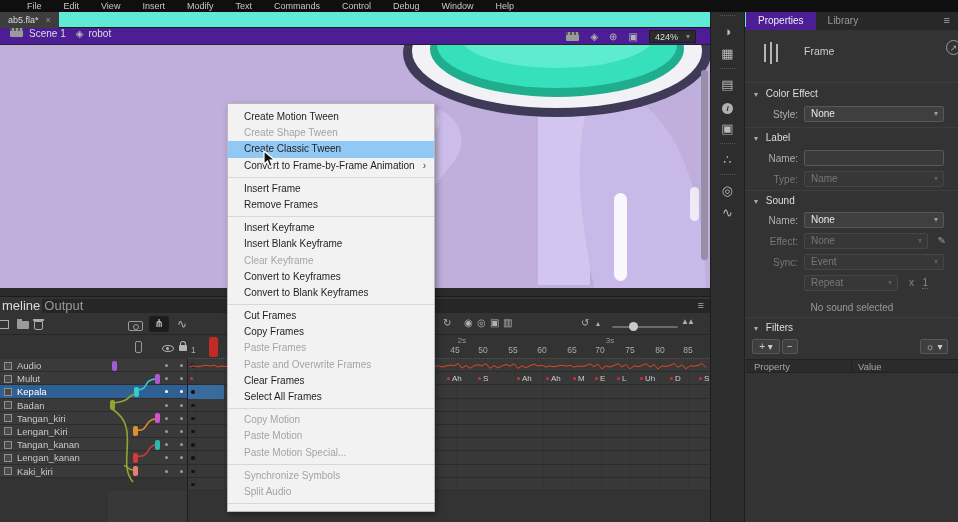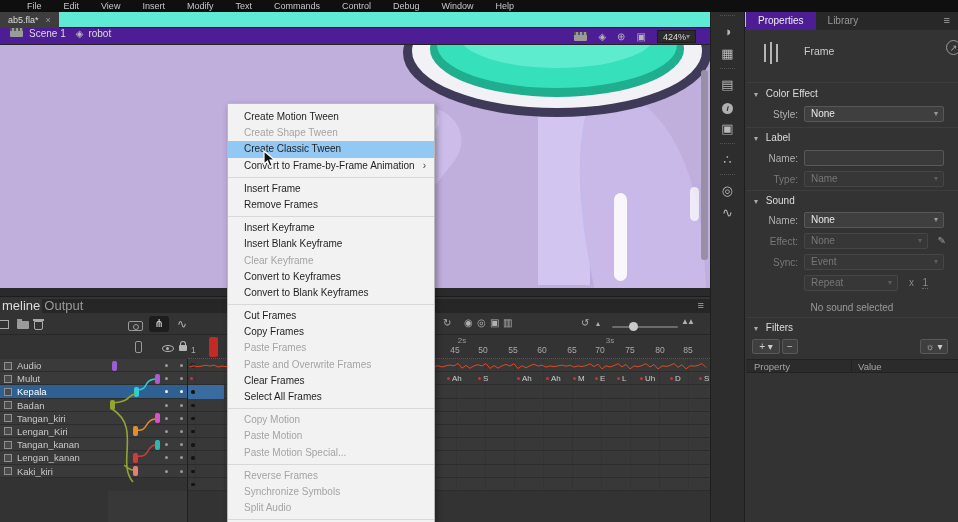--- a/index.html
+++ b/index.html
@@ -19,21 +19,21 @@
   
   #editbar{position:absolute;left:0;top:28px;width:710px;height:17px;background:#4c1d95;
     border-bottom:1px solid #242424;display:flex;font-size:10px;z-index:5;}
   .clapper{width:13px;height:9px;background:#9a9a9a;border-radius:1px;position:relative;margin:0 6px 0 10px;}
   .clapper::before{content:"";position:absolute;top:0;left:0;right:0;height:3px;
     background:repeating-linear-gradient(100deg,#555 0 2px,#9a9a9a 2px 4px);}
   .crumb{color:#ddd;margin-right:10px;}
   .crumb-icon{color:#b8b8b8;font-size:10px;margin-right:5px;}
   .eb-right{position:absolute;right:14px;top:0;height:17px;display:flex;align-items:center;gap:11px;}
   .eb-ic{color:#b5b5b5;font-size:10px;}
-  .zoom-select{display:flex;align-items:center;background:#2b2b2b;border:1px solid #1c1c1c;
+  .zoom-select{display:flex;align-items:center;gap:8px;background:#2b2b2b;border:1px solid #1c1c1c;
     height:13px;padding:0 5px;font-size:9px;color:#ddd;}
   .zoom-caret{color:#888;font-size:8px;}
   
   #stage{position:absolute;left:0;top:45px;width:710px;height:251px;overflow:hidden;}
   #vscroll{position:absolute;left:700px;top:45px;width:9px;height:243px;background:#4641527;z-index:3;}
   #vscroll .thumb{position:absolute;left:1px;width:7px;top:25px;height:190px;background:#978fa8;border-radius:3px;}
   #hscroll{position:absolute;left:0;top:288px;width:710px;height:8px;background:#2a2a2a;z-index:3;}
   
   #context-menu{position:absolute;left:227px;top:103px;width:208px;background:#f2f2f2;
     border:1px solid #b9b9b9;box-shadow:2px 3px 6px rgba(0,0,0,.35);z-index:60;padding:5px 0 4px 0;}
@@ -523,21 +523,20 @@
         <div class="cm-item disabled"><span>Paste and Overwrite Frames</span></div>
         <div class="cm-item"><span>Clear Frames</span></div>
         <div class="cm-item"><span>Select All Frames</span></div>
       </div>
       <div class="cm-group">
         <div class="cm-item disabled"><span>Copy Motion</span></div>
         <div class="cm-item disabled"><span>Paste Motion</span></div>
         <div class="cm-item disabled"><span>Paste Motion Special...</span></div>
       </div>
       <div class="cm-group">
-        <div class="cm-item disabled"><span>Reverse Frames</span></div>
         <div class="cm-item disabled"><span>Synchronize Symbols</span></div>
         <div class="cm-item disabled"><span>Split Audio</span></div>
       </div>
       <div class="cm-group"></div>
     </div>
   <svg id="cursor" width="14" height="18" viewBox="0 0 14 18">
     <polygon points="1,1 1,14 4.5,11 6.7,16.5 9.2,15.4 7,10 11.5,10" fill="#111" stroke="#fff" stroke-width="1.2"></polygon>
   </svg>
 
 </div>

